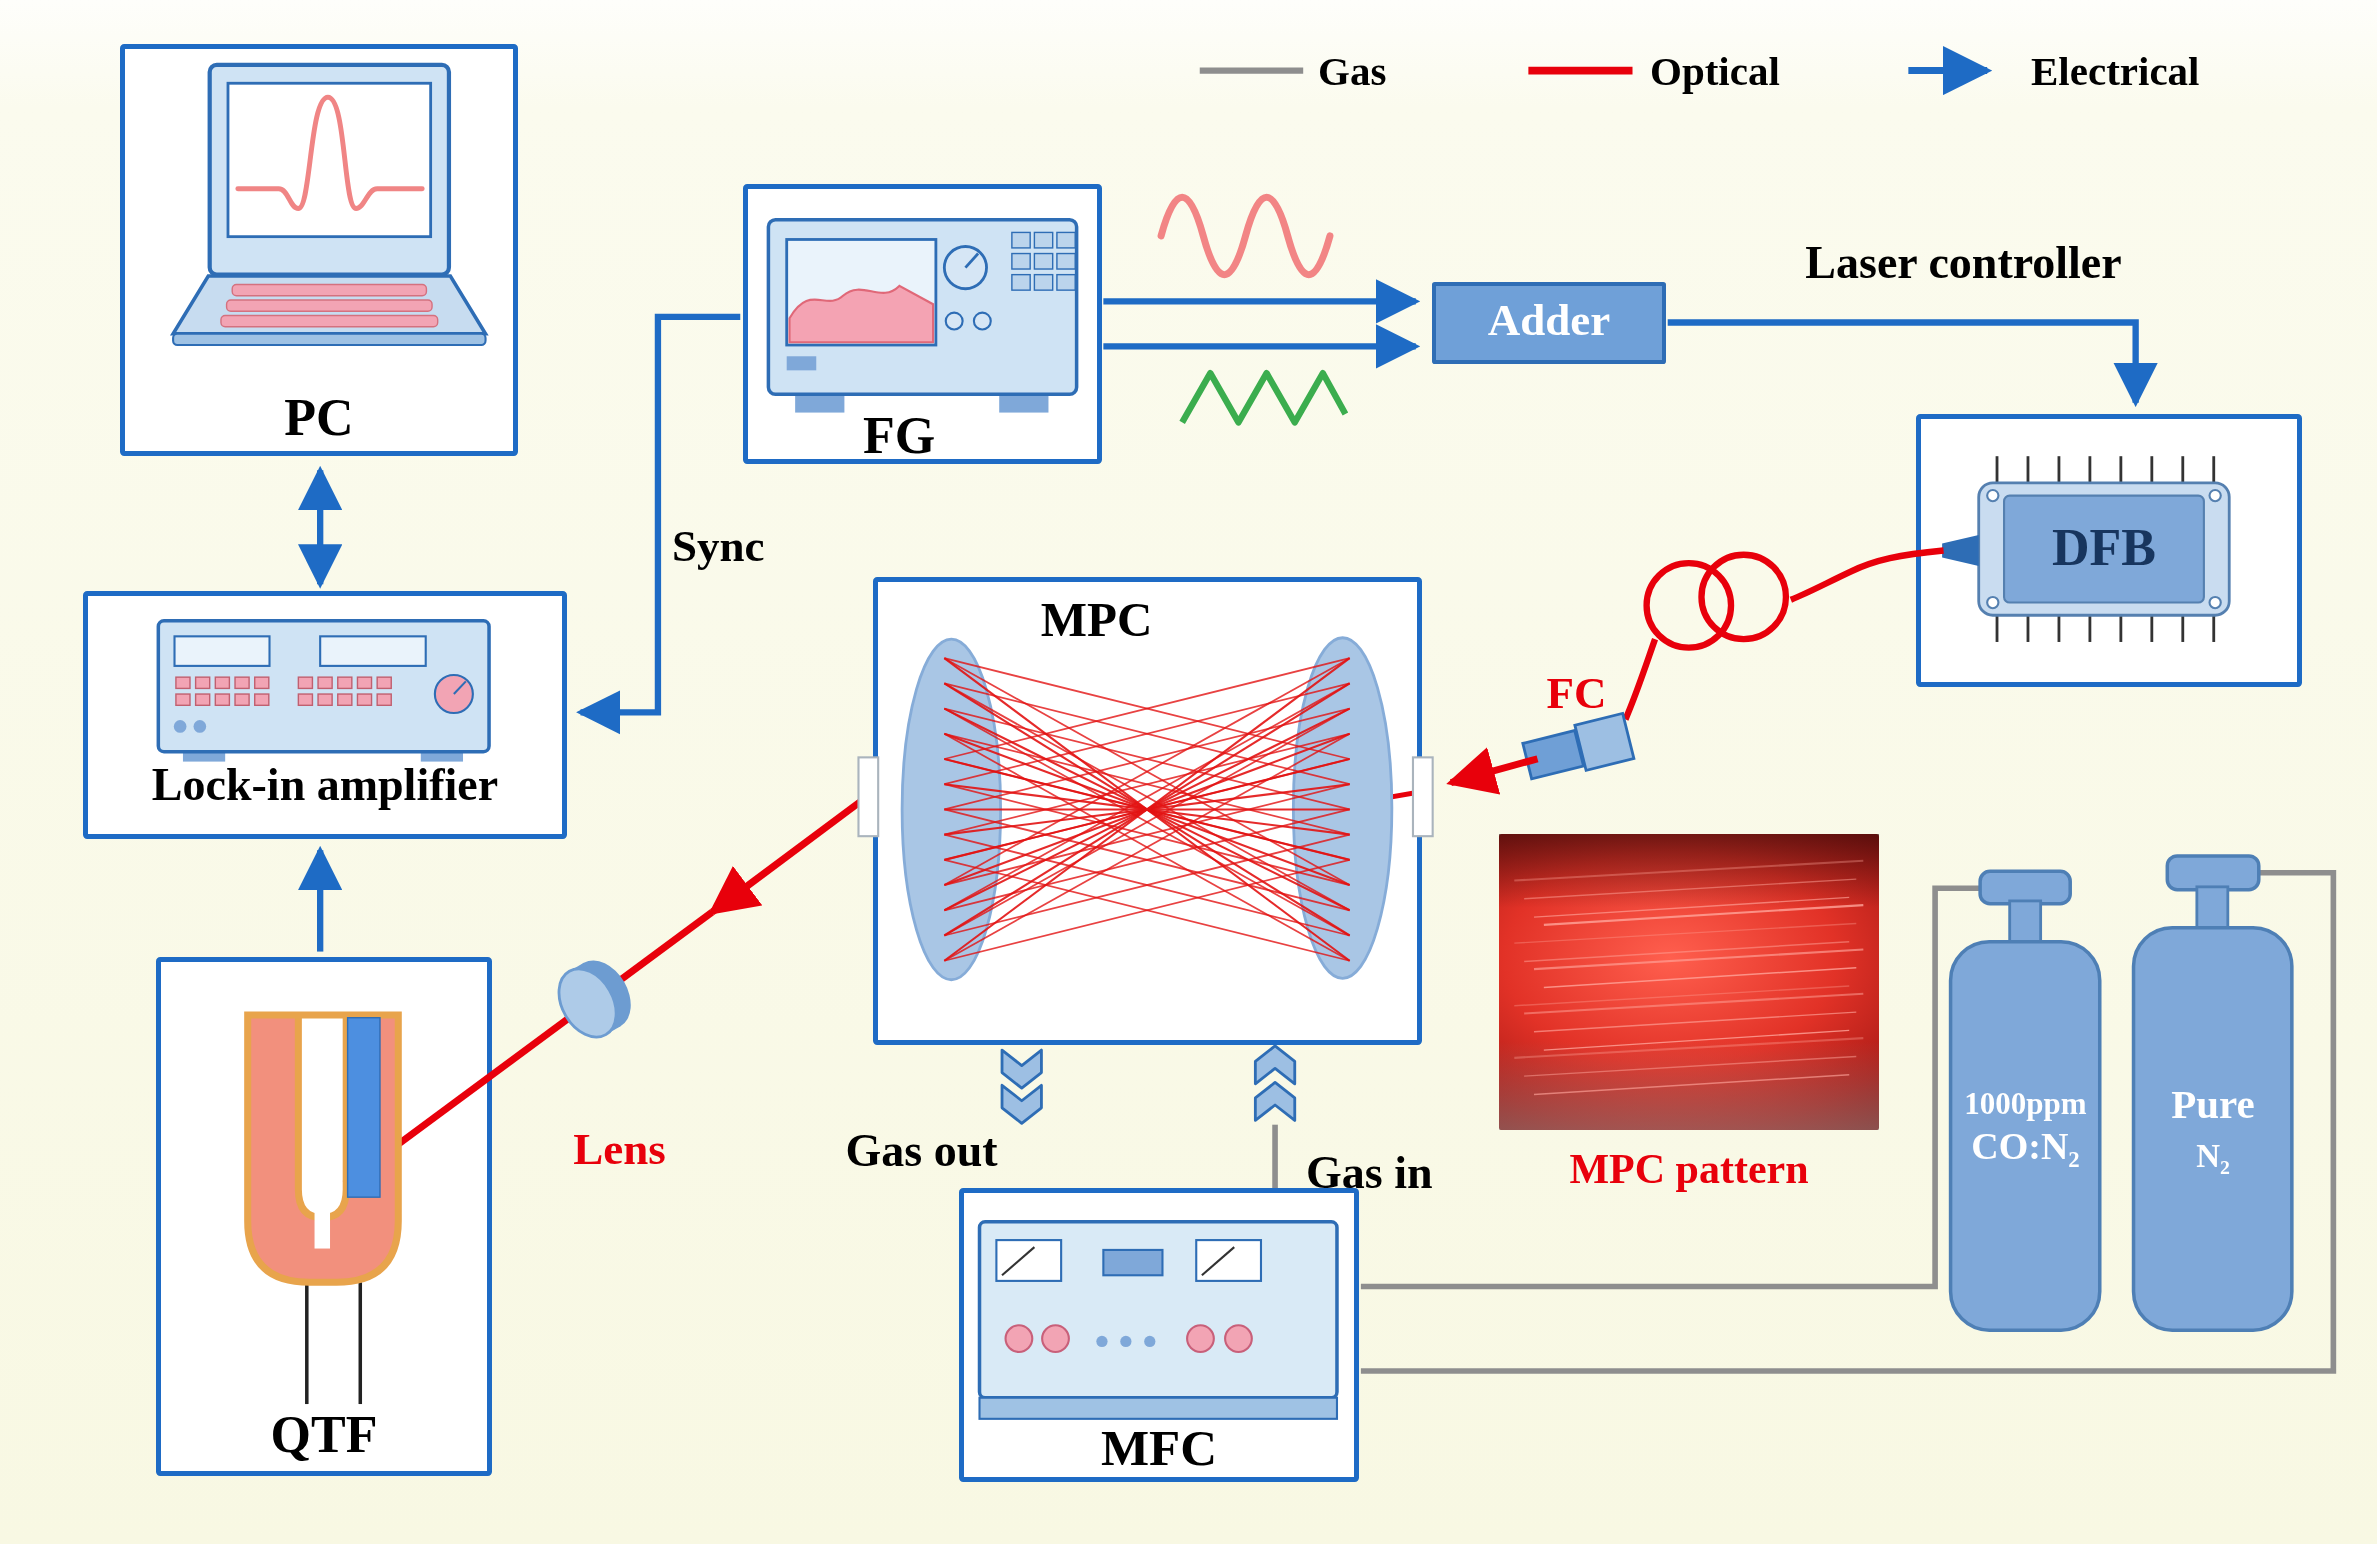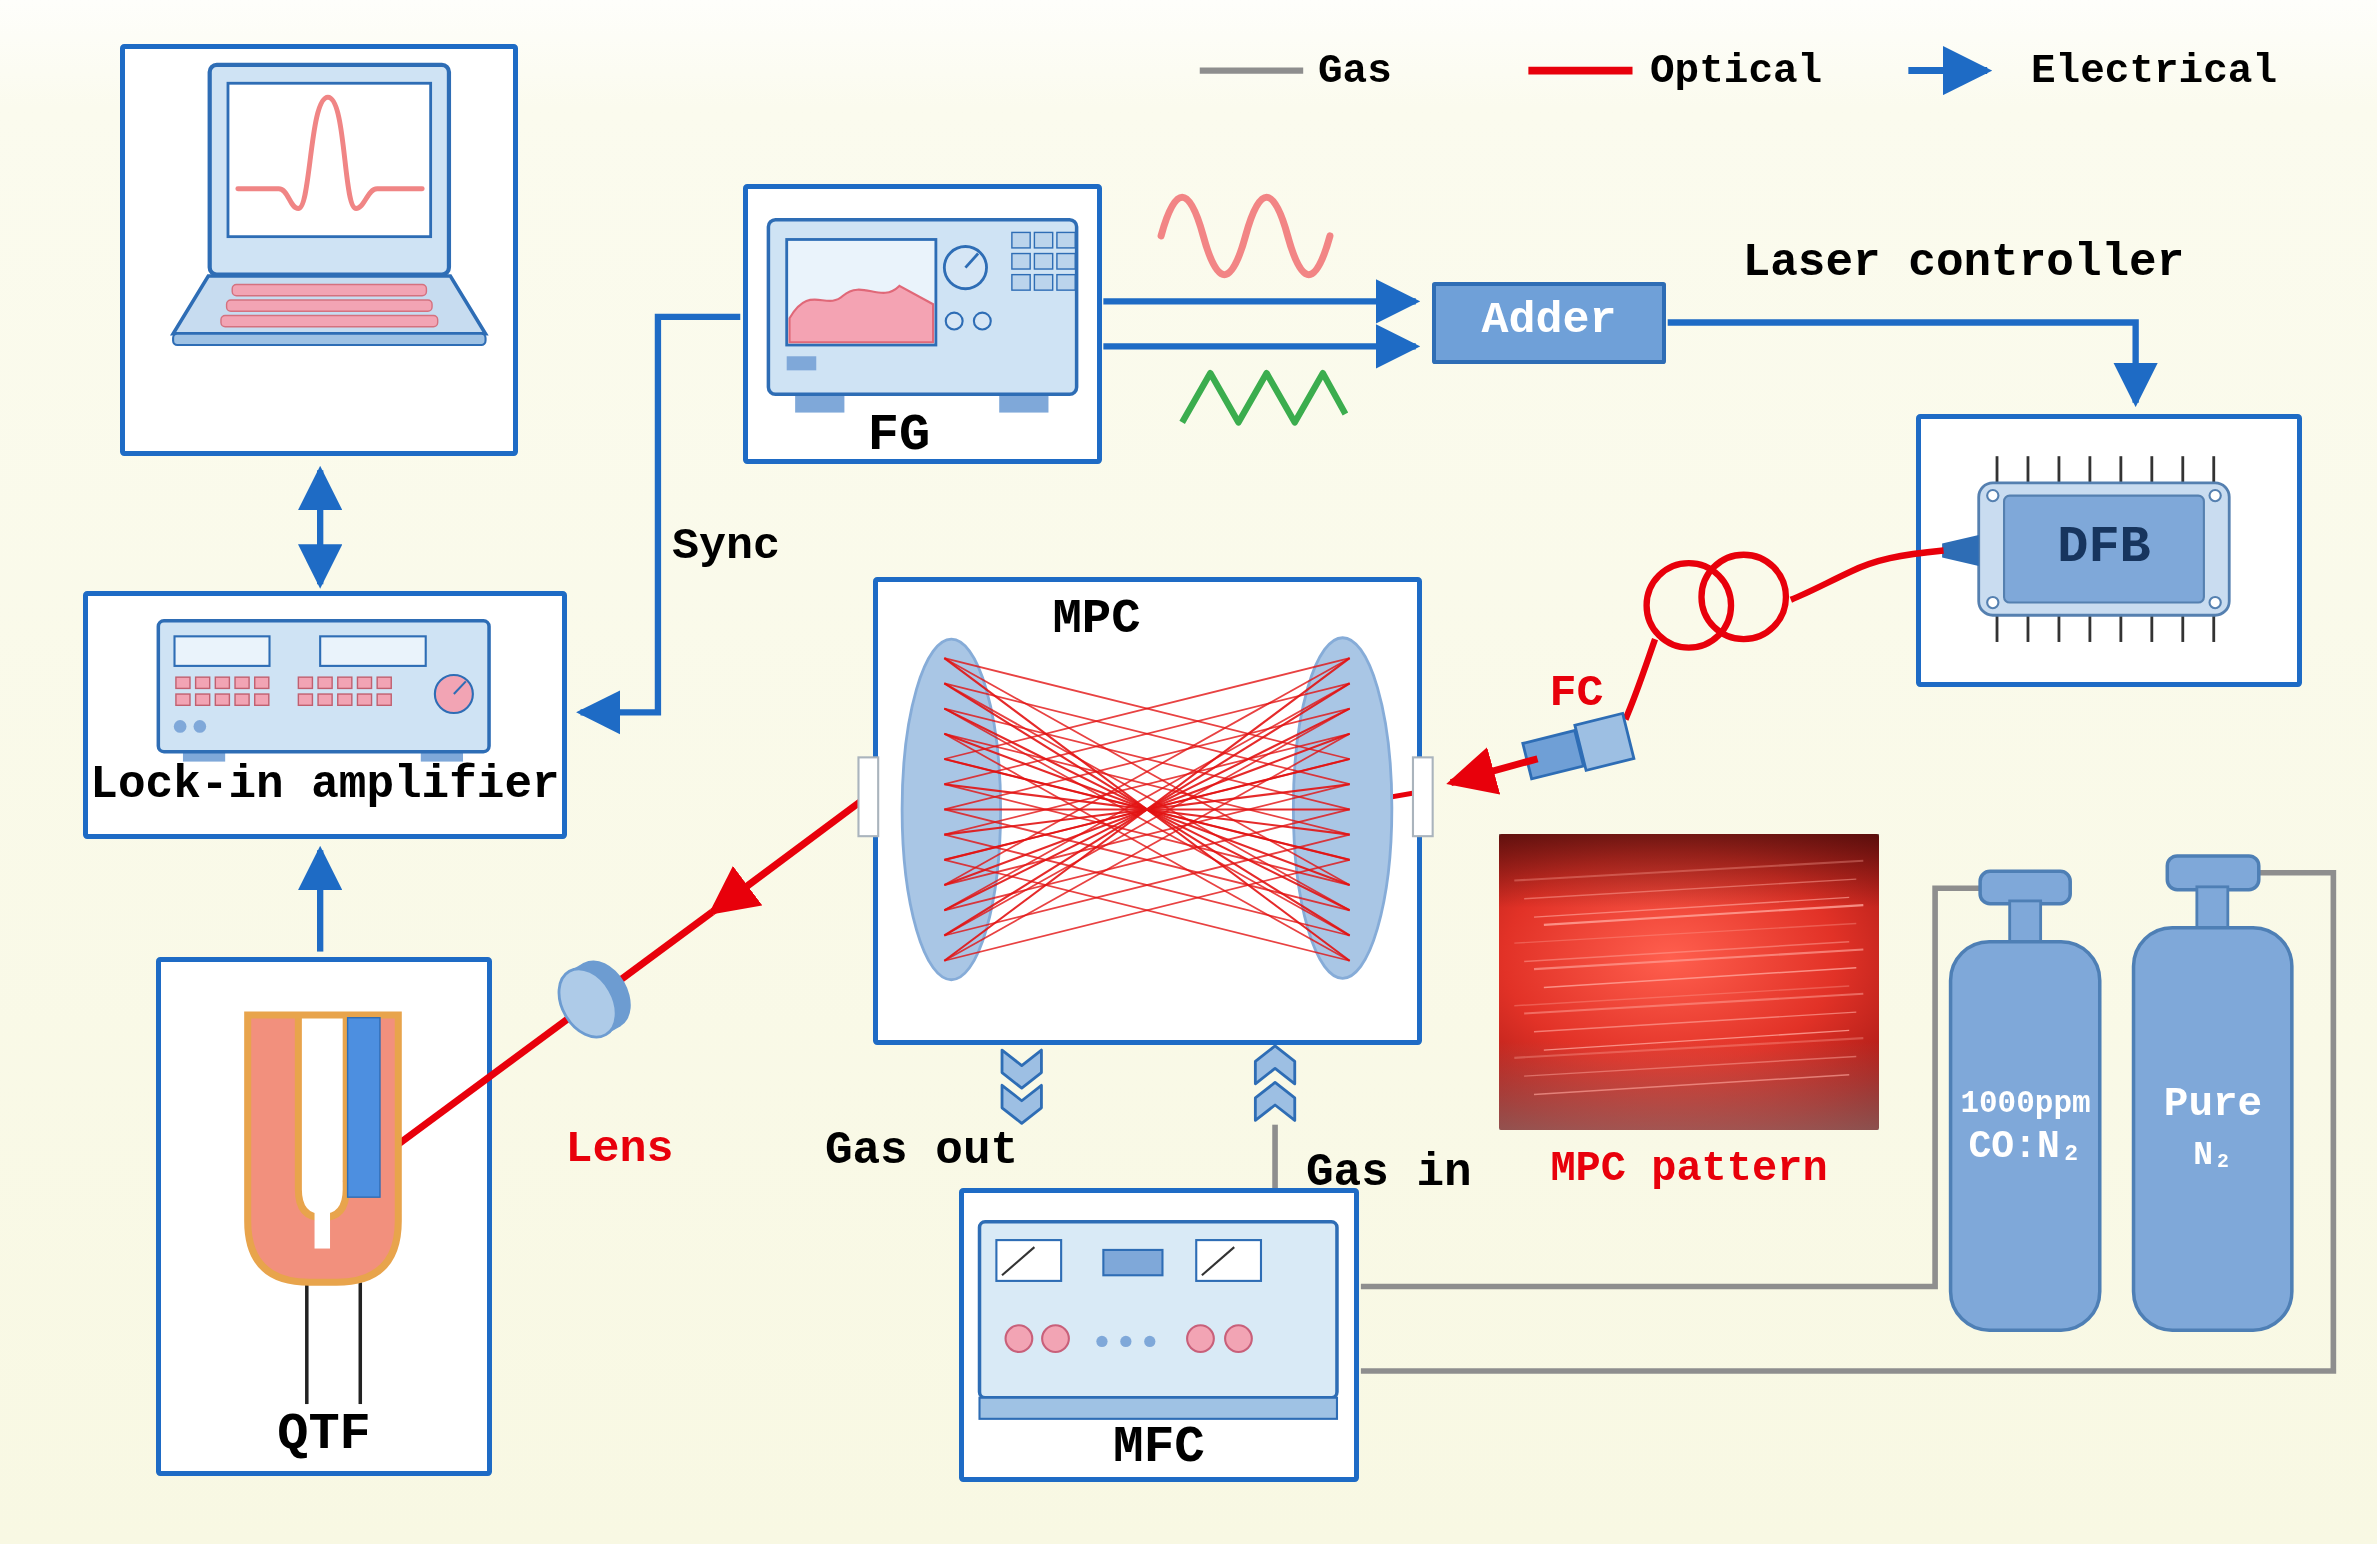--- a/index.html
+++ b/index.html
@@ -1,20 +1,20 @@
 <!DOCTYPE html>
 <html style="font-size:11.3px"><head>
 <meta charset="utf-8">
 <style>
   *{box-sizing:border-box;}
   body{margin:0;background:#ddd;}
   #stage{
     position:relative;width:2377px;height:1545px;overflow:hidden;
     background:linear-gradient(180deg,#fefefb 0%,#fbfbee 7%,#f8f8e3 100%);
-    font-family:Liberation Mono, monospace;
+    font-family:Liberation Serif, serif;
   }
   .box{position:absolute;background:#fff;border:5.6px solid #1E6BC5;border-radius:4.2px;z-index:1;}
   .adder-box{position:absolute;background:#6FA0D8;border:4.2px solid #2E6DB5;border-radius:2.8px;z-index:1;}
   .photo{position:absolute;left:1499px;top:834px;width:380px;height:296px;z-index:1;border-radius:2.8px;
     background:radial-gradient(115% 95% at 45% 42%, #ff5f4e 0%, #e23227 38%, #ad1c17 62%, #6d100f 84%, #340807 100%);}
   .photo-shade{position:absolute;left:0;top:0;right:0;bottom:0;
     background:linear-gradient(to top, rgba(150,140,138,.5), rgba(150,140,138,0) 30%),
                linear-gradient(to bottom, rgba(30,5,5,.55), rgba(30,5,5,0) 25%);}
   svg.overlay{position:absolute;left:0;top:0;z-index:2;pointer-events:none;}
   .lbl{position:absolute;z-index:3;font-weight:bold;color:#000;text-align:center;white-space:nowrap;line-height:1.1;}
@@ -304,20 +304,21 @@
         <line x1="2152" y1="1503" x2="2648" y2="1475" stroke="rgba(255,165,155,0.35)" stroke-width="3" opacity="1"></line>
         <line x1="2166" y1="1529" x2="2638" y2="1501" stroke="rgba(255,165,155,0.5)" stroke-width="2" opacity="1"></line>
         <line x1="2180" y1="1555" x2="2628" y2="1527" stroke="rgba(255,165,155,0.6499999999999999)" stroke-width="2" opacity="1"></line>
       </g>
   </svg>
 
   <div class="lbl" style="left:1318px;top:49px;width:113px;font-size:41px;text-align:left">Gas</div>
   <div class="lbl" style="left:1650px;top:49px;width:197px;font-size:41px;text-align:left">Optical</div>
   <div class="lbl" style="left:2031px;top:49px;width:239px;font-size:41px;text-align:left">Electrical</div>
 
+  <div class="lbl" style="left:120px;top:389px;width:398px;font-size:52px">PC</div>
   <div class="lbl" style="left:743px;top:407px;width:312px;font-size:52px">FG</div>
   <div class="lbl white" style="left:1432px;top:296px;width:234px;font-size:45px">Adder</div>
   <div class="lbl" style="left:1717px;top:238px;width:493px;font-size:46px">Laser controller</div>
   <div class="lbl navy" style="left:2004px;top:519px;width:200px;font-size:52px">DFB</div>
   <div class="lbl red" style="left:1520px;top:669px;width:113px;font-size:45px">FC</div>
   <div class="lbl" style="left:873px;top:593px;width:447px;font-size:49px">MPC</div>
   <div class="lbl" style="left:672px;top:522px;width:183px;font-size:45px;text-align:left">Sync</div>
   <div class="lbl" style="left:156px;top:1406px;width:336px;font-size:52px">QTF</div>
   <div class="lbl" style="left:83px;top:760px;width:484px;font-size:46px">Lock-in amplifier</div>
   <div class="lbl red" style="left:535px;top:1125px;width:169px;font-size:45px">Lens</div>

